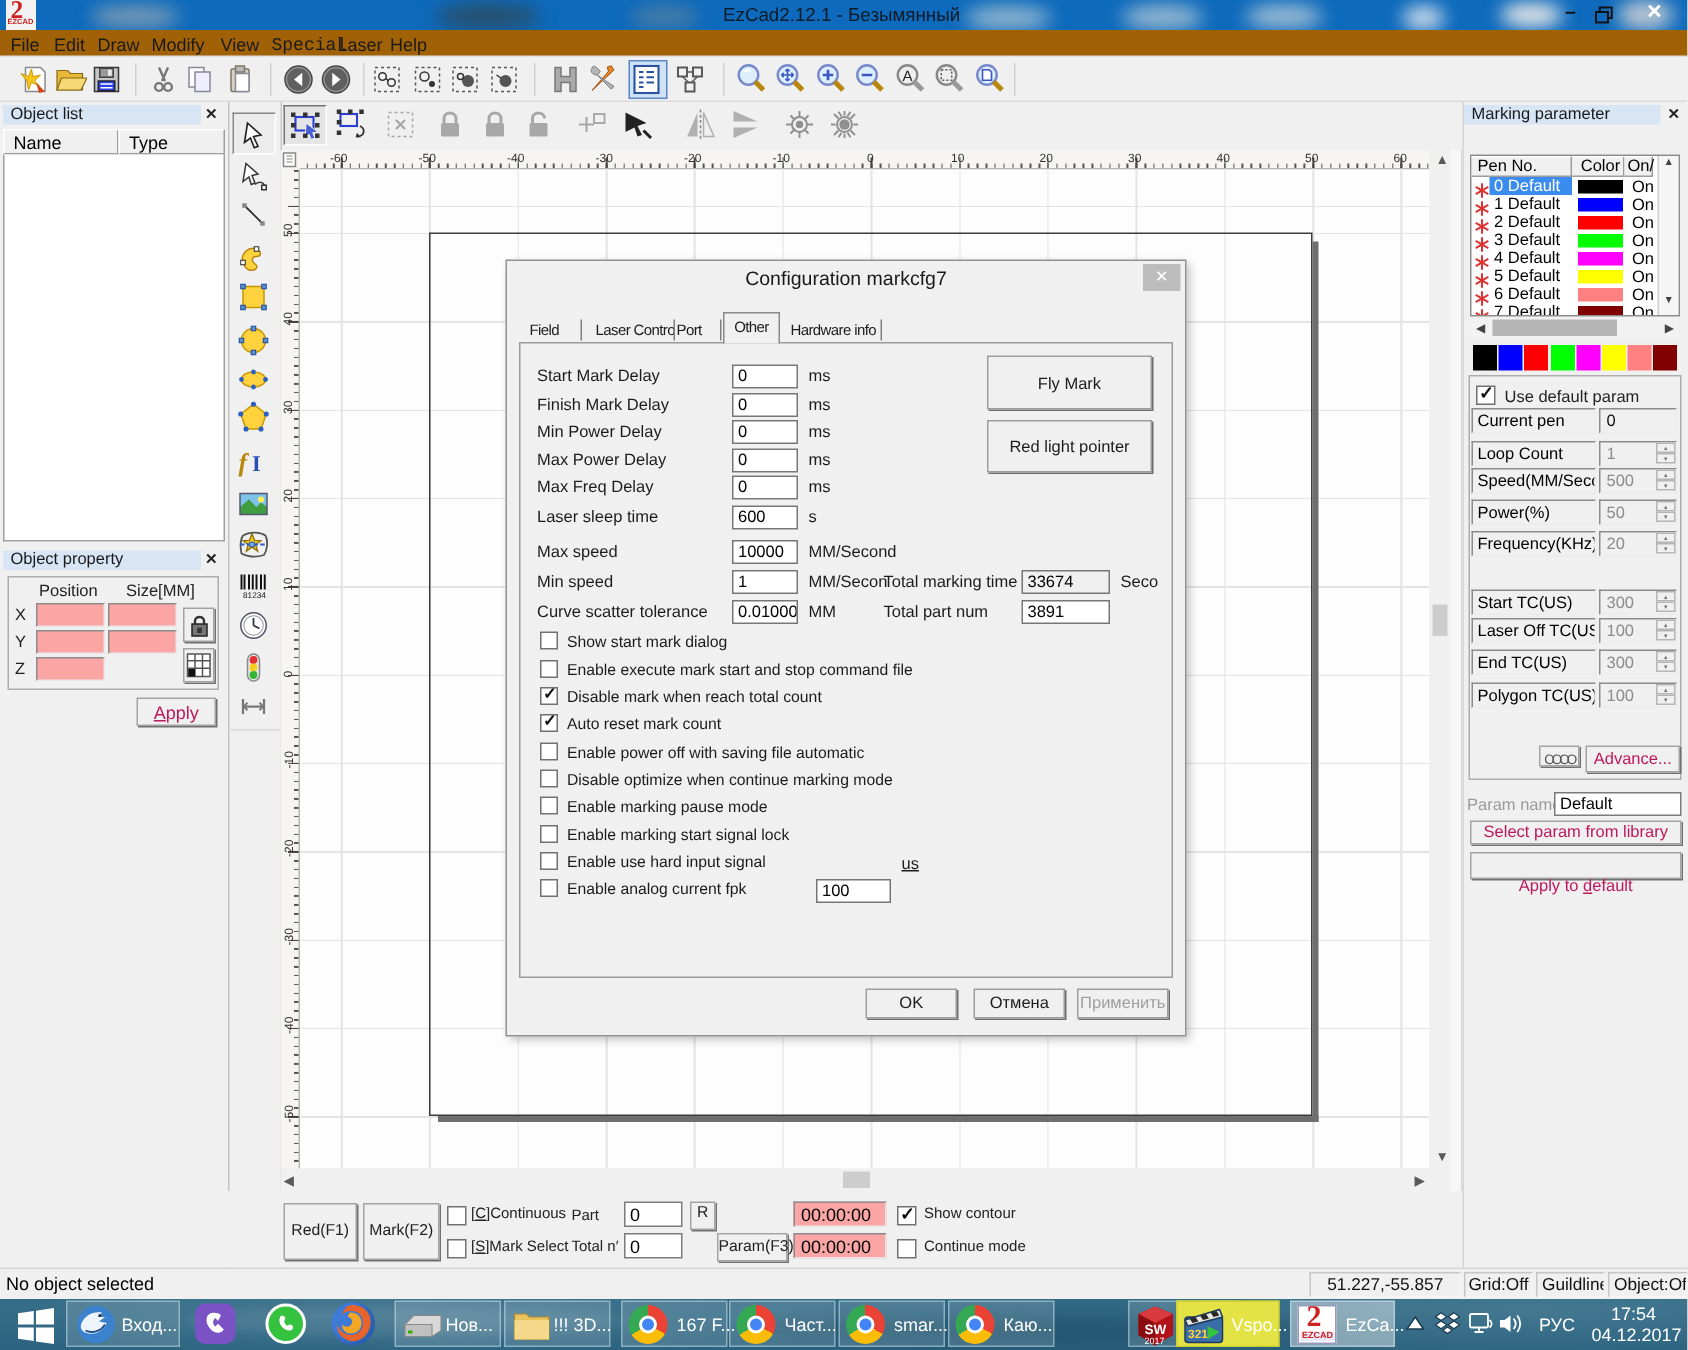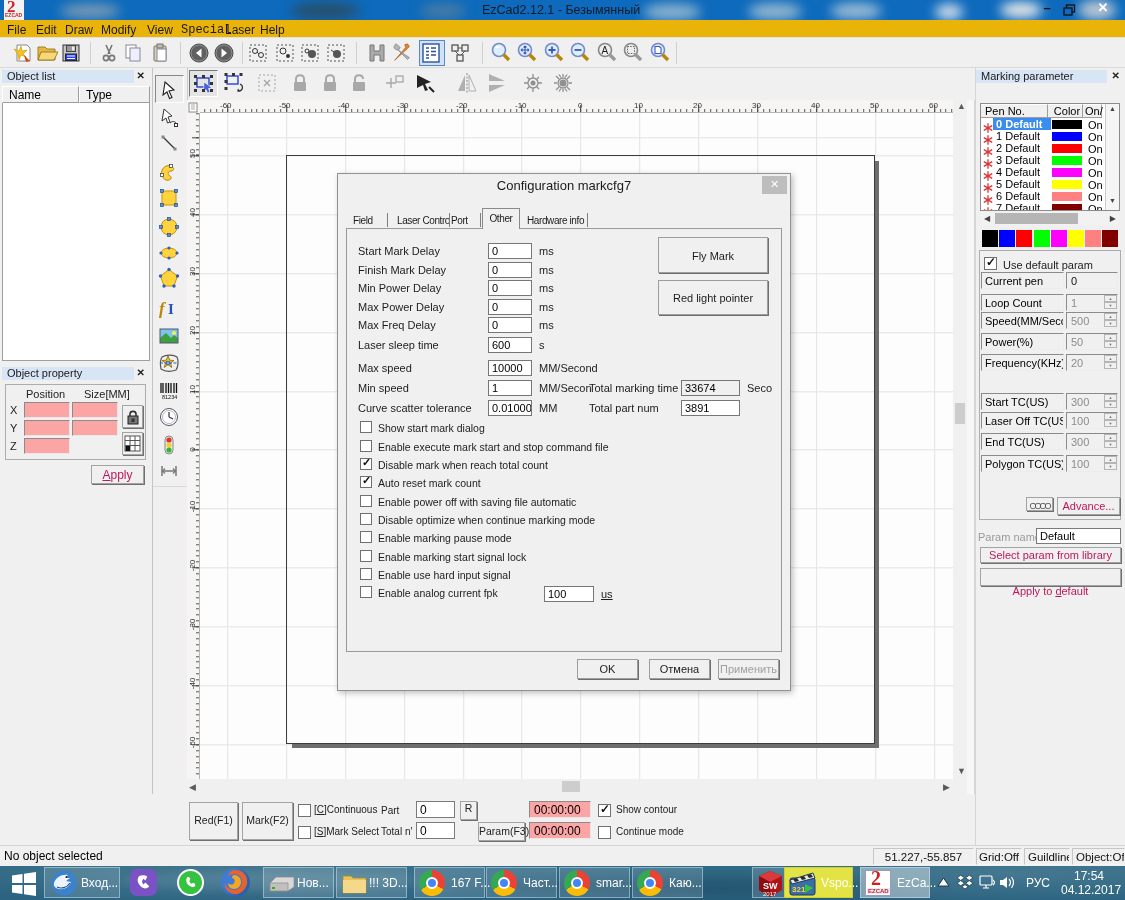--- a/index.html
+++ b/index.html
@@ -10,21 +10,21 @@
 
 #titlebar { left:0; top:0; width:1125px; height:20px; background:#0d6abc; overflow:hidden; }
 .blob { position:absolute; filter:blur(6px); border-radius:50%; }
 #title-text { position:absolute; left:482px; top:3px; width:260px; font-size:12.5px; color:#0d1b26; }
 #appicon { position:absolute; left:4px; top:0px; width:20px; height:20px; background:#f2f2f2; }
 #appicon .two { position:absolute; left:3px; top:-3px; font-weight:bold; font-size:17px; color:#cc2222; font-family:"Liberation Serif",serif; }
 #appicon .ez { position:absolute; left:1px; top:12px; font-size:5px; color:#cc2222; font-weight:bold; }
 .wbtn { position:absolute; top:0; height:20px; color:#111; font-size:13px; text-align:center; }
 
 
-#menubar { left:0; top:20px; width:1125px; height:18px; background:#eab308; font-size:12px; color:#1a1a1a; border-bottom:1px solid #e0e0e0; }
+#menubar { left:0; top:20px; width:1125px; height:18px; background:#a16207; font-size:12px; color:#1a1a1a; border-bottom:1px solid #e0e0e0; }
 #menubar span { position:absolute; top:3px; }
 
 
 #toolbar1 { left:0; top:38px; width:1125px; height:30px; background:#f0f0f0; border-bottom:1px solid #dadada; }
 .tsep { position:absolute; top:4px; width:1px; height:22px; background:#d0d0d0; }
 .t1 { position:absolute; top:4px; width:22px; height:22px; }
 .t1.mag { width:24px; height:24px; top:3px; }
 
 
 .ptitle { position:absolute; height:17px; background:#f0f0f0; font-size:11px; color:#1a1a1a; }
@@ -660,37 +660,37 @@
     <div class="dct" style="top:342px;">Disable optimize when continue marking mode</div>
   <div class="dcb" style="top:359px;"></div>
     <div class="dct" style="top:360px;">Enable marking pause mode</div>
   <div class="dcb" style="top:378px;"></div>
     <div class="dct" style="top:379px;">Enable marking start signal lock</div>
   <div class="dcb" style="top:396px;"></div>
     <div class="dct" style="top:397px;">Enable use hard input signal</div>
   <div class="dcb" style="top:414px;"></div>
     <div class="dct" style="top:415px;">Enable analog current fpk</div>
   <div class="di" style="left:206px; top:412px; width:50px;">100</div>
-  <div class="dl" style="left:263px; top:414px;text-decoration:underline;">us</div>
+  <div class="dl" style="left:263px; top:396px;text-decoration:underline;">us</div>
   <div class="dbtn" style="left:239px; top:485px; width:61px; height:20px; line-height:18px;">OK</div>
   <div class="dbtn" style="left:311px; top:485px; width:61px; height:20px; line-height:18px;">Отмена</div>
   <div class="dbtn" style="left:380px; top:485px; width:61px; height:20px; line-height:18px; color:#9f9f9f;">Применить</div>
 </div>
 
 <div id="rpanel" class="abs"></div>
 <div class="ptitle abs" style="left:976px; top:68px; width:149px;">
     <span class="pblue" style="width:131px;"></span>
     <span class="txt">Marking parameter</span>
     <span class="x">✕</span>
   </div>
 <div id="pentable" class="abs">
   <div class="pth" style="left:0px; width:67px;">Pen No.</div>
   <div class="pth" style="left:67px; width:35px; text-align:center;">Color</div>
   <div class="pth" style="left:102px; width:19px; padding-left:2px;">On/</div>
-  <div class="penrow" style="top:14px;font-weight:bold;"><span class="psel">&nbsp;0 Default</span></div>
+  <div class="penrow" style="top:14px;"><span class="psel">&nbsp;0 Default</span></div>
   <div class="penrow" style="top:26px;">&nbsp;1 Default</div>
   <div class="penrow" style="top:38px;">&nbsp;2 Default</div>
   <div class="penrow" style="top:50px;">&nbsp;3 Default</div>
   <div class="penrow" style="top:62px;">&nbsp;4 Default</div>
   <div class="penrow" style="top:74px;">&nbsp;5 Default</div>
   <div class="penrow" style="top:86px;">&nbsp;6 Default</div>
   <div class="penrow" style="top:98px;">&nbsp;7 Default</div>
   <div class="ast" style="top:15px;"><svg width="10" height="10" viewBox="0 0 10 10">
         <path d="M5 0.2 V9.8 M0.8 2.6 L9.2 7.4 M9.2 2.6 L0.8 7.4" stroke="#dd3333" stroke-width="1.3"></path>
       </svg></div>

